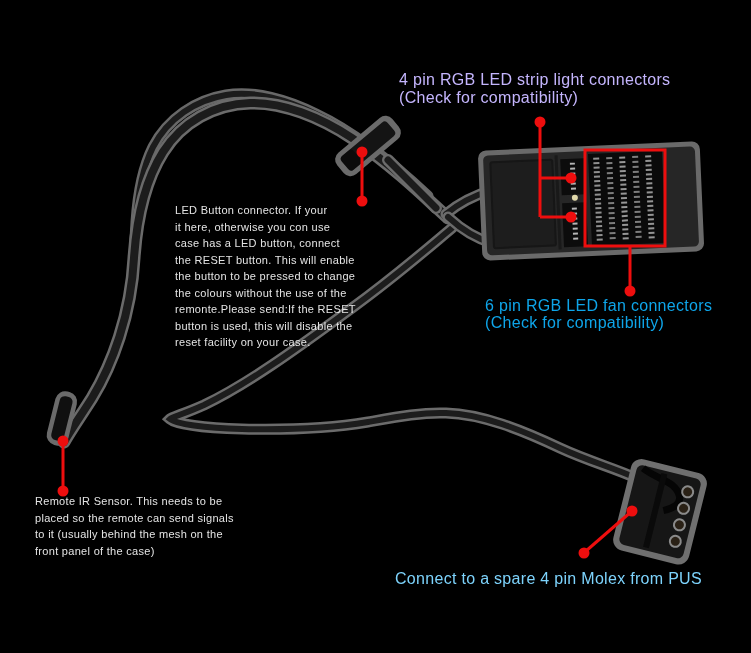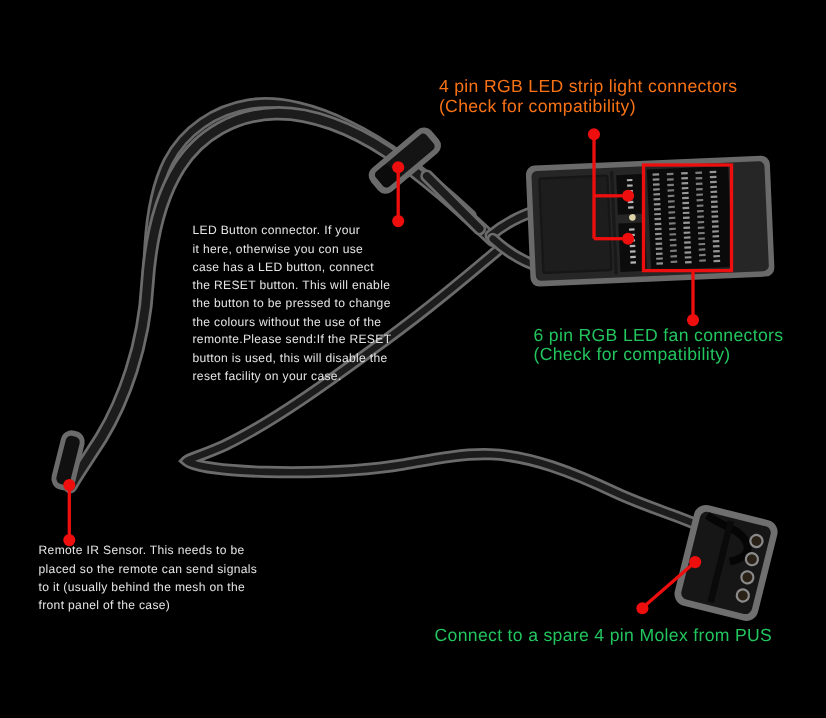--- a/index.html
+++ b/index.html
@@ -131,46 +131,46 @@
     </g>
 
     <g>
       <line x1="632" y1="511" x2="586" y2="551"></line>
       <circle cx="632" cy="511" r="5.5" stroke="none"></circle>
       <circle cx="584" cy="553" r="5.5" stroke="none"></circle>
     </g>
   </g>
 </svg>
 
-<div class="note caption" id="note-strip" style="color: #f97316;">
+<div class="note caption" id="note-strip" style="color: #c4b5fd;">
   <div>4 pin RGB LED strip light connectors</div>
   <div>(Check for compatibility)</div>
 </div>
 
 <div class="note body-text" id="note-led" style="color: rgb(228, 228, 228);">
   <div>LED Button connector. If your</div>
   <div>it here, otherwise you con use</div>
   <div>case has a LED button, connect</div>
   <div>the RESET button. This will enable</div>
   <div>the button to be pressed to change</div>
   <div>the colours without the use of the</div>
   <div>remonte.Please send:If the RESET</div>
   <div>button is used, this will disable the</div>
   <div>reset facility on your case.</div>
 </div>
 
-<div class="note caption" id="note-fan" style="color: #22c55e;">
+<div class="note caption" id="note-fan" style="color: #0ea5e9;">
   <div>6 pin RGB LED fan connectors</div>
   <div>(Check for compatibility)</div>
 </div>
 
 <div class="note body-text" id="note-ir" style="color: rgb(228, 228, 228);">
   <div>Remote IR Sensor. This needs to be</div>
   <div>placed so the remote can send signals</div>
   <div>to it (usually behind the mesh on the</div>
   <div>front panel of the case)</div>
 </div>
 
-<div class="note caption" id="note-molex" style="color: #22c55e;">
+<div class="note caption" id="note-molex" style="color: #7dd3fc;">
   <div>Connect to a spare 4 pin Molex from PUS</div>
 </div>
 
 </div>
 
 </body></html>

